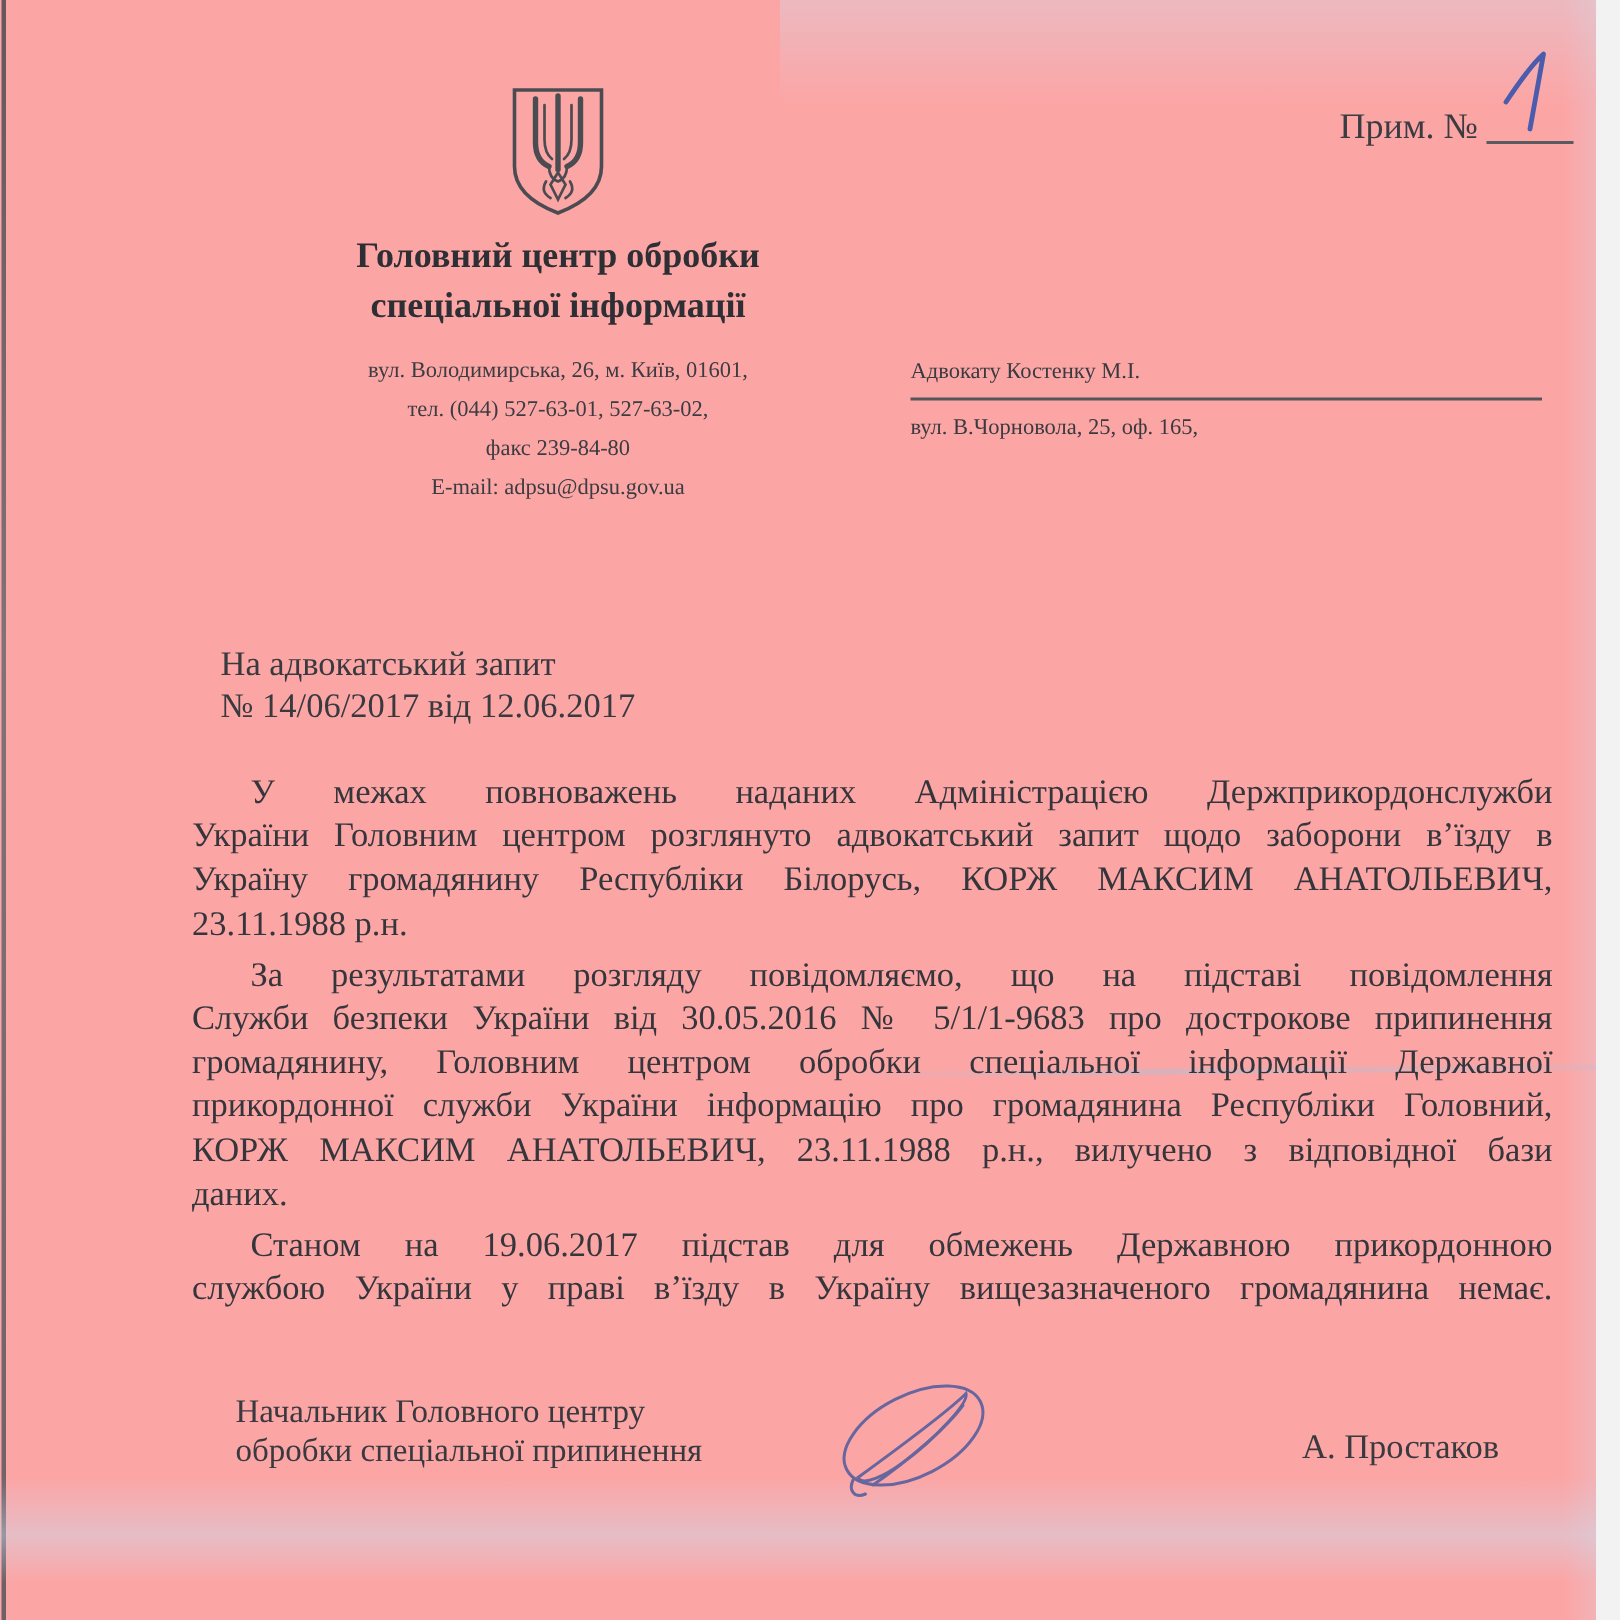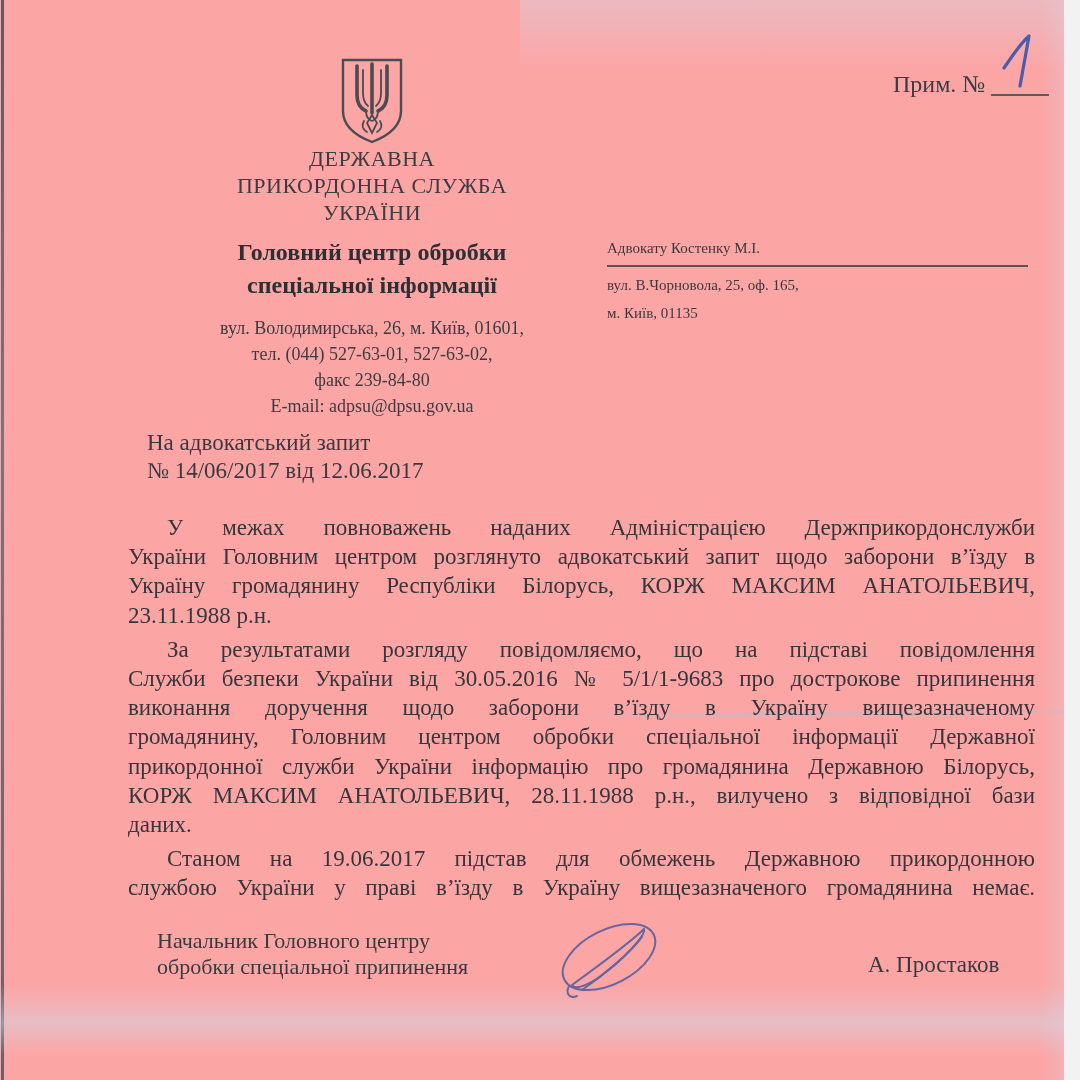--- a/index.html
+++ b/index.html
@@ -47,21 +47,21 @@
   .copy-underline{
     position:absolute;left:0;bottom:-4px;width:58px;height:2px;background:#5a5b60;
   }
   
   .letterhead{
     position:absolute;left:140px;top:57px;width:464px;text-align:center;
   }
   .emblem{width:66px;height:88px;margin:0 auto 0 auto;display:block;}
   .org-name{margin-top:0;font-size:22px;line-height:27px;letter-spacing:.5px;color:#3b3c42;}
   .center-name{margin-top:10px;font-size:24px;line-height:33px;font-weight:700;color:#2e2f35;}
-  .org-address{margin-top:13px;font-size:18px;line-height:26px;color:#3b3c42;}
+  .org-address{margin-top:13px;font-size:15px;line-height:26px;color:#3b3c42;}
   
   .addressee{
     position:absolute;left:607px;top:234px;width:421px;
     font-size:15px;line-height:28px;color:#393a40;
   }
   .addressee-name{
     display:block;border-bottom:2px solid #55565b;padding-bottom:3px;margin-bottom:4px;
   }
   
   .reference{
@@ -123,62 +123,55 @@
       </g>
       <g fill="none" stroke="#4b4c52" stroke-width="1.8" stroke-linecap="round">
         <path d="M23,13 V36 Q23,45 28,49"></path>
         <path d="M41,13 V36 Q41,45 36,49"></path>
         <path d="M26,54 Q26,62 32,64 Q38,62 38,54"></path>
         <path d="M32,58 L27,66 L32,76 L37,66 Z"></path>
         <path d="M24,64 q-4,7 3,11"></path>
         <path d="M40,64 q4,7 -3,11"></path>
       </g>
     </svg>
-    <div class="org-name">
-      <div>ДЕРЖАВНА</div>
-      <div>ПРИКОРДОННА СЛУЖБА</div>
-      <div>УКРАЇНИ</div>
-    </div>
     <div class="center-name">
       <div>Головний центр обробки</div>
       <div>спеціальної інформації</div>
     </div>
     <div class="org-address">
       <div>вул. Володимирська, 26, м. Київ, 01601,</div>
       <div>тел. (044) 527-63-01, 527-63-02,</div>
       <div>факс 239-84-80</div>
       <div>E-mail: adpsu@dpsu.gov.ua</div>
     </div>
   </div>
 
   <div class="addressee">
     <span class="addressee-name">Адвокату Костенку М.І.</span>
     <div>вул. В.Чорновола, 25, оф. 165,</div>
-    <div>м. Київ, 01135</div>
   </div>
 
   <div class="reference">
     <div>На адвокатський запит</div>
     <div>№ 14/06/2017 від 12.06.2017</div>
   </div>
 
   <div class="letter-body">
     <div class="para">
       <div class="bline first">У межах повноважень наданих Адміністрацією Держприкордонслужби</div>
       <div class="bline">України Головним центром розглянуто адвокатський запит щодо заборони в’їзду в</div>
       <div class="bline">Україну громадянину Республіки Білорусь, КОРЖ МАКСИМ АНАТОЛЬЕВИЧ,</div>
       <div class="bline end">23.11.1988 р.н.</div>
     </div>
     <div class="para">
       <div class="bline first">За результатами розгляду повідомляємо, що на підставі повідомлення</div>
       <div class="bline">Служби безпеки України від 30.05.2016 № 5/1/1-9683 про дострокове припинення</div>
-      <div class="bline">виконання доручення щодо заборони в’їзду в Україну вищезазначеному</div>
       <div class="bline">громадянину, Головним центром обробки спеціальної інформації Державної</div>
-      <div class="bline">прикордонної служби України інформацію про громадянина Державною Білорусь,</div>
-      <div class="bline">КОРЖ МАКСИМ АНАТОЛЬЕВИЧ, 28.11.1988 р.н., вилучено з відповідної бази</div>
+      <div class="bline">прикордонної служби України інформацію про громадянина Республіки Головний,</div>
+      <div class="bline">КОРЖ МАКСИМ АНАТОЛЬЕВИЧ, 23.11.1988 р.н., вилучено з відповідної бази</div>
       <div class="bline end">даних.</div>
     </div>
     <div class="para">
       <div class="bline first">Станом на 19.06.2017 підстав для обмежень Державною прикордонною</div>
       <div class="bline">службою України у праві в’їзду в Україну вищезазначеного громадянина немає.</div>
     </div>
   </div>
 
   <div class="signoff-position">
     <div>Начальник Головного центру</div>

